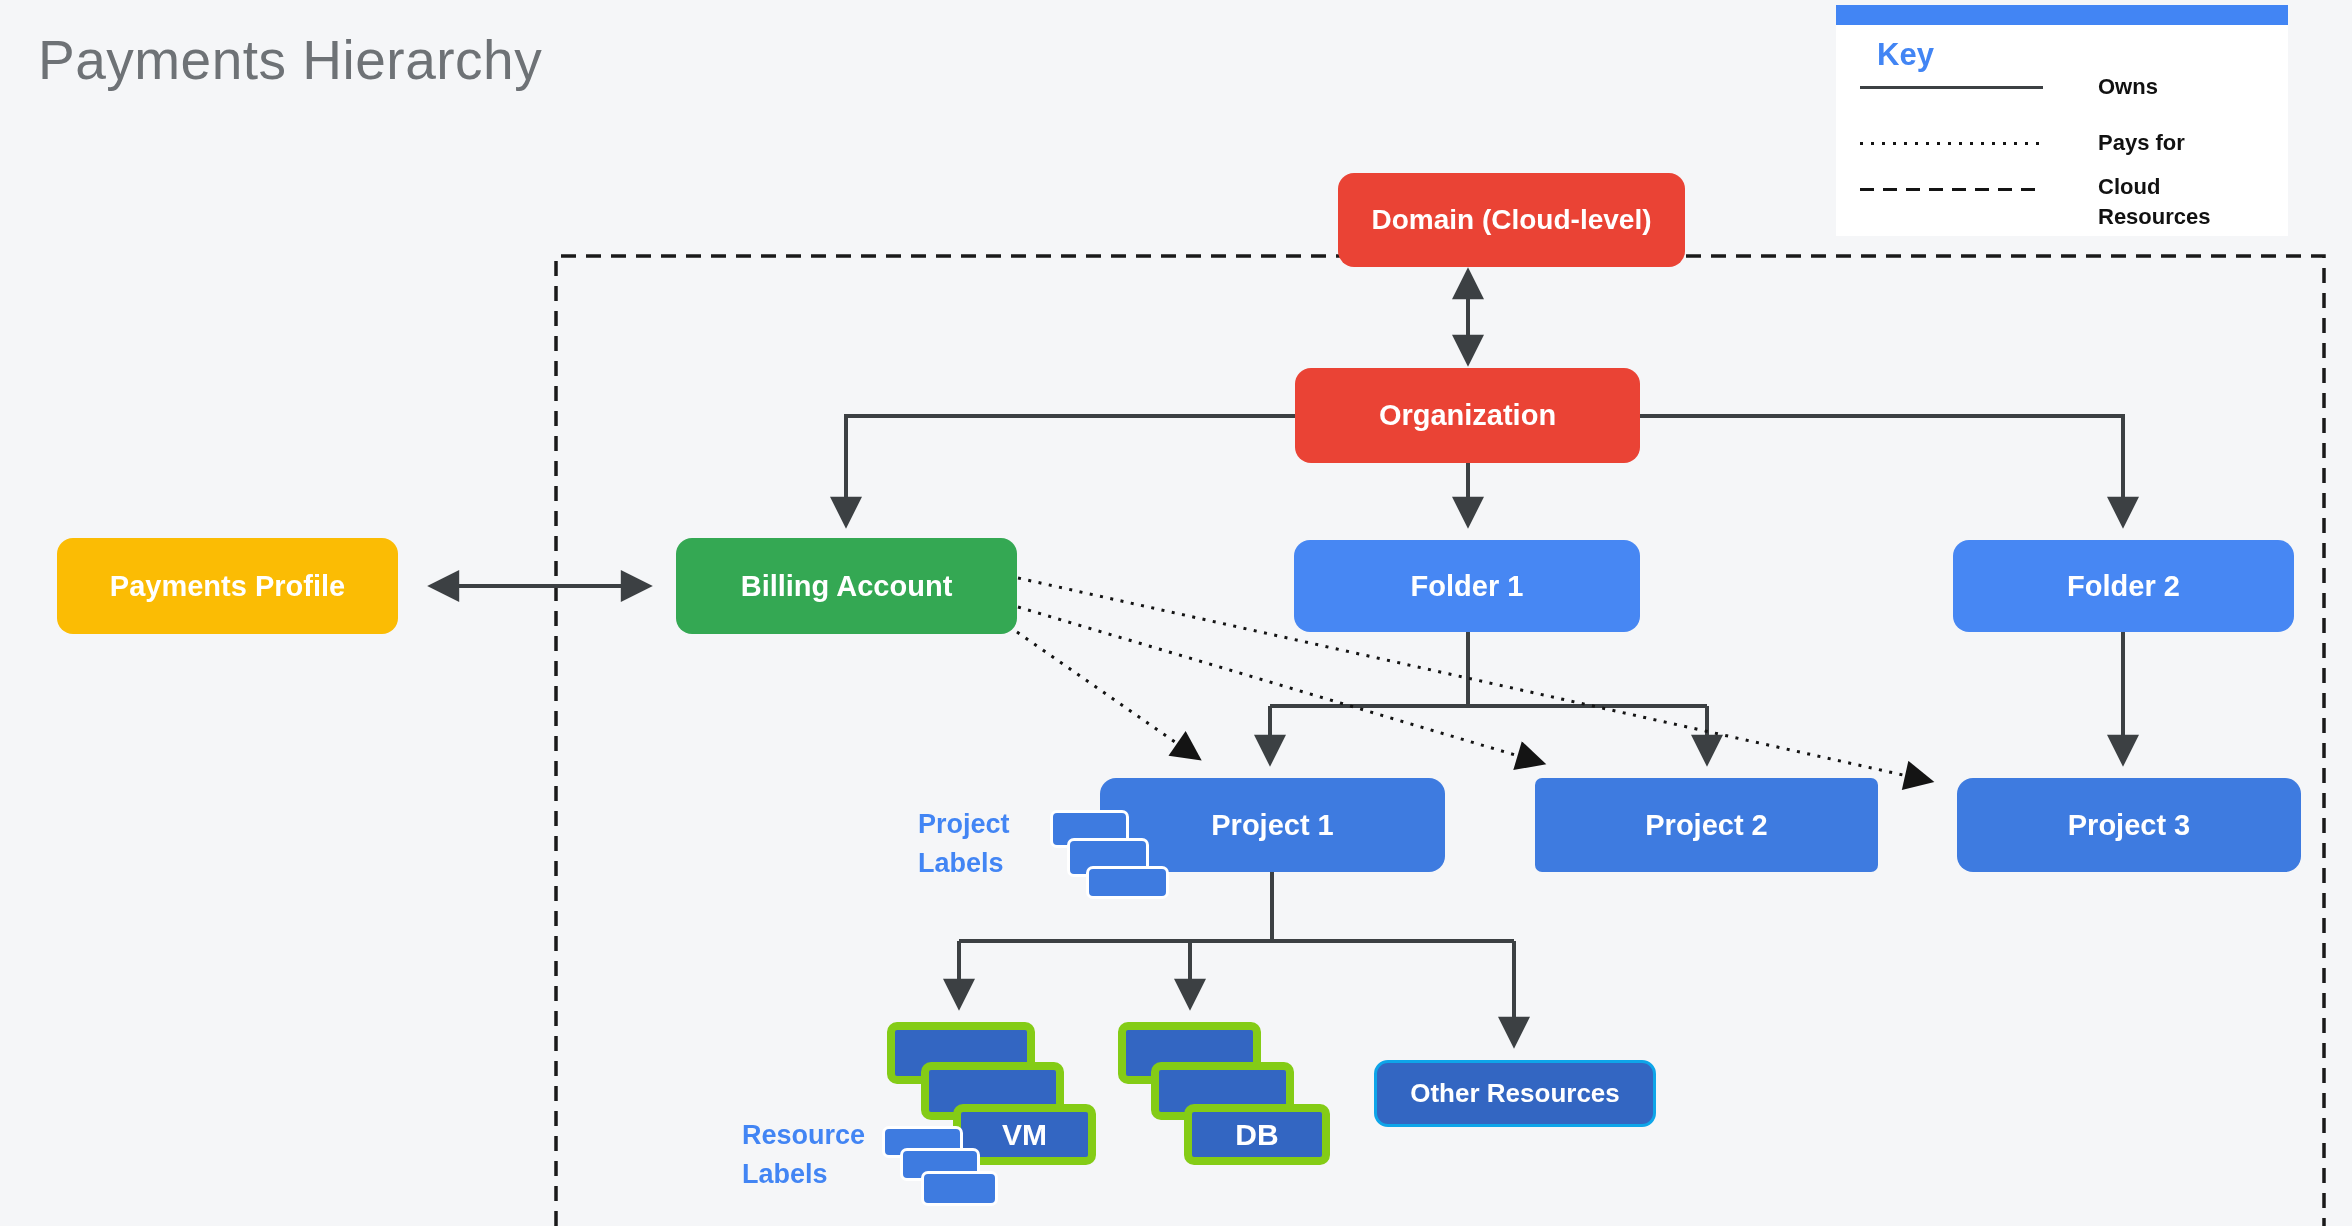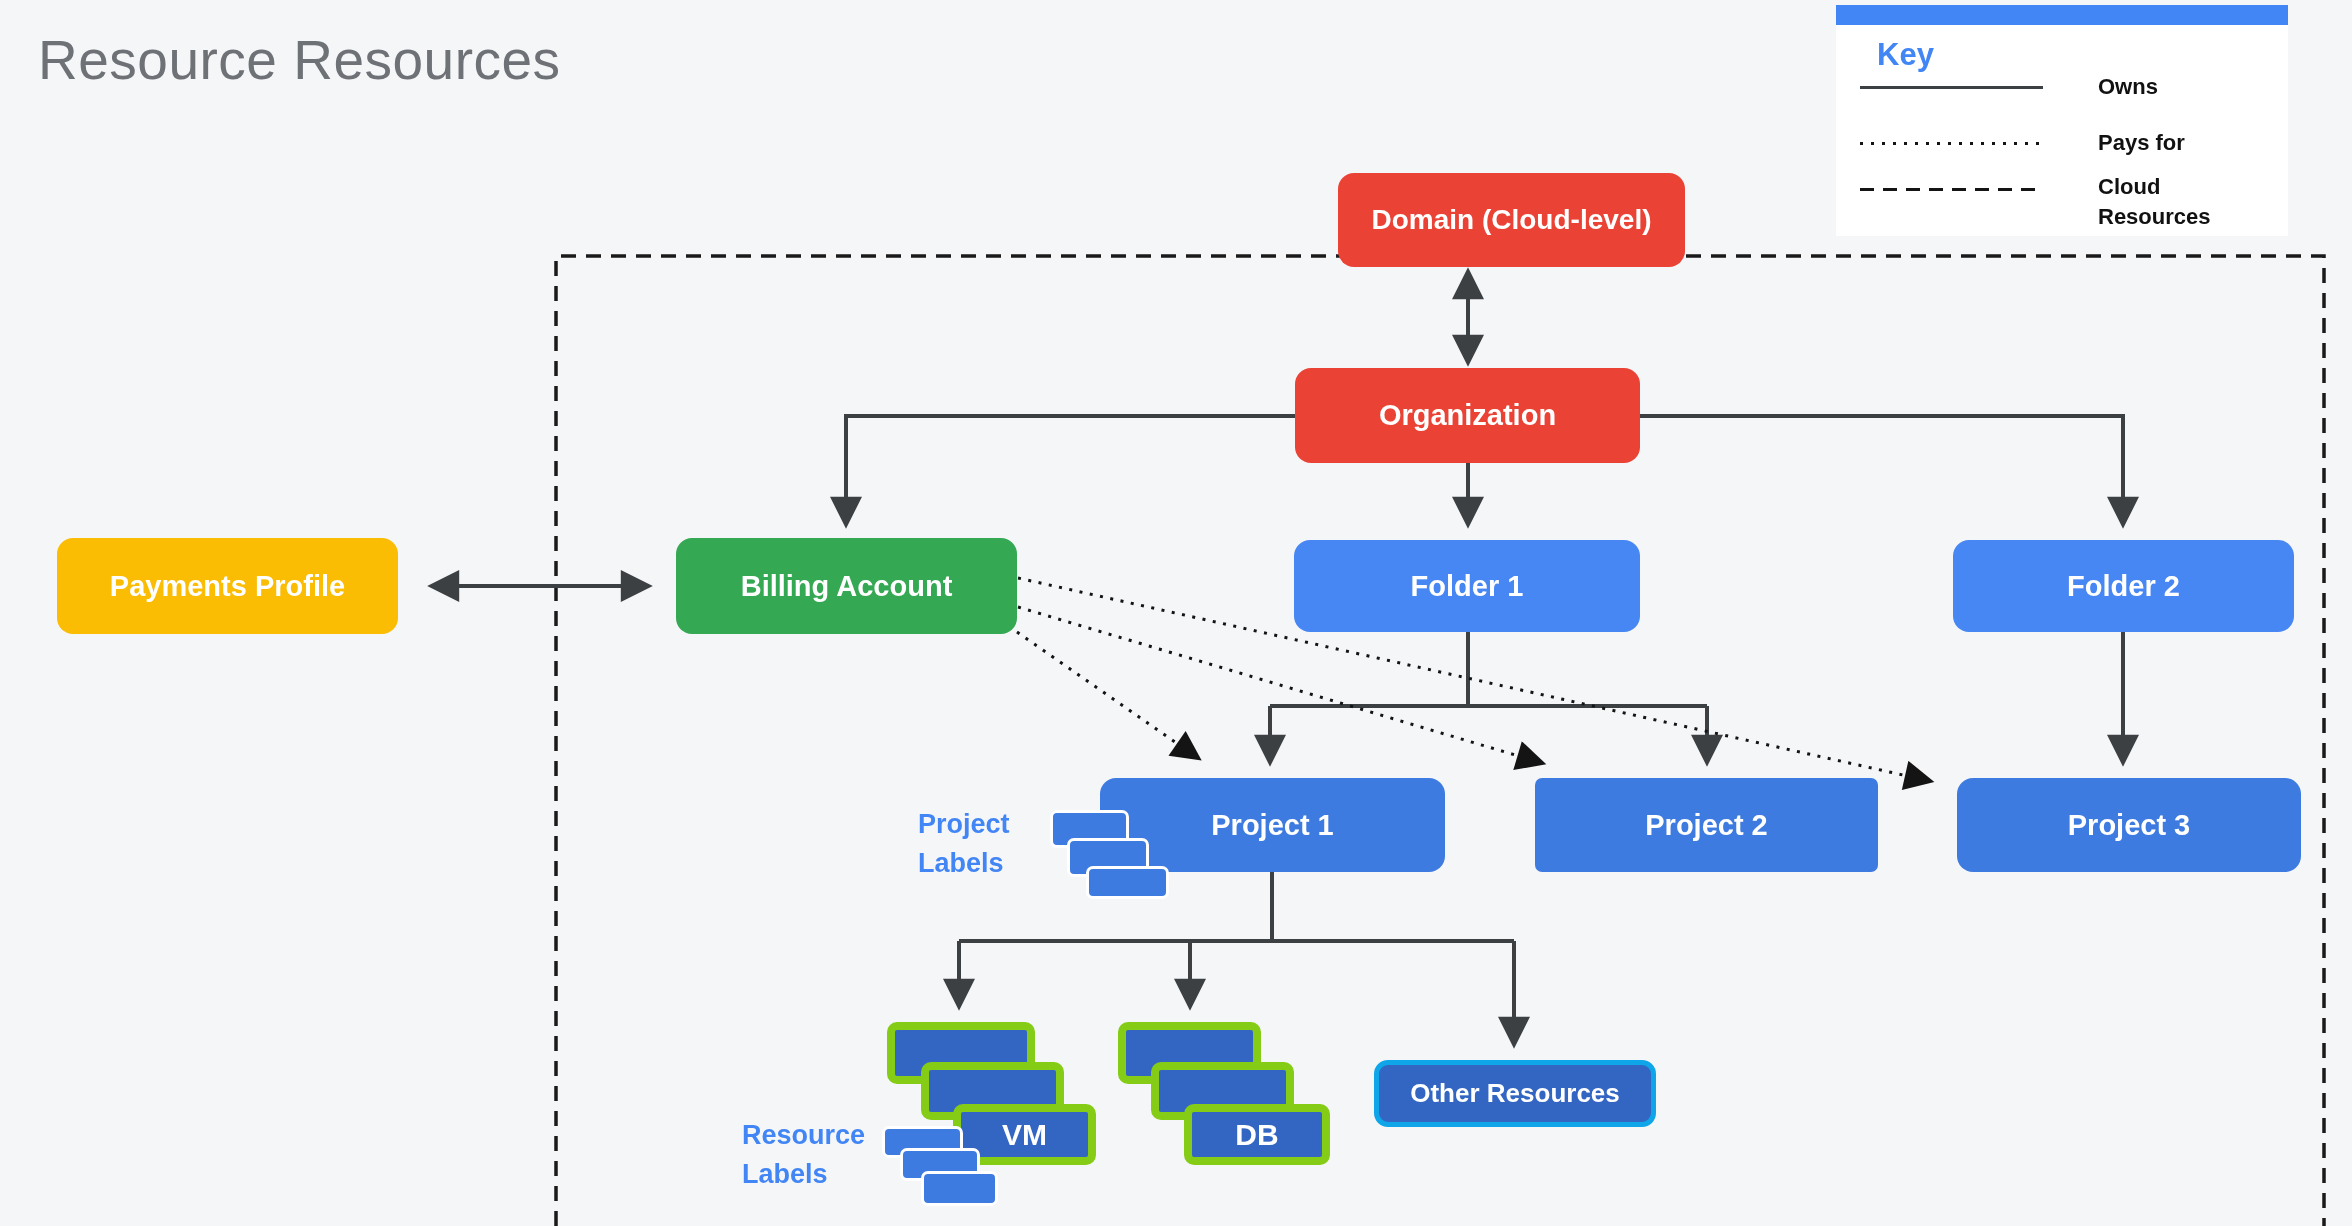--- a/index.html
+++ b/index.html
@@ -19,21 +19,21 @@
   .n-domain{left:1295px;top:173px;width:347px;height:94px;background:var(--red);font-size:28px;margin-left:43px;}
   .n-org{left:1295px;top:368px;width:345px;height:95px;background:var(--red);}
   .n-payments{left:57px;top:538px;width:341px;height:96px;background:var(--yellow);}
   .n-billing{left:676px;top:538px;width:341px;height:96px;background:var(--green);}
   .n-folder1{left:1294px;top:540px;width:346px;height:92px;background:var(--folder);}
   .n-folder2{left:1953px;top:540px;width:341px;height:92px;background:var(--folder);}
   .n-project1{left:1100px;top:778px;width:345px;height:94px;background:var(--project);}
   .n-project2{left:1535px;top:778px;width:343px;height:94px;background:var(--project);border-radius:7px;}
   .n-project3{left:1957px;top:778px;width:344px;height:94px;background:var(--project);}
   .n-other{left:1374px;top:1060px;width:282px;height:67px;background:var(--resource);
-           border:5px solid #0ea5e9;border-radius:14px;font-size:26px;z-index:2;}
+           border:3px solid #0ea5e9;border-radius:14px;font-size:26px;z-index:2;}
   .card{position:absolute;background:var(--resource);border:8px solid #84cc16;border-radius:10px;
         box-sizing:border-box;z-index:2;color:#fff;font-weight:700;font-size:30px;
         display:flex;align-items:center;justify-content:center;}
   .c-vm1{left:887px;top:1022px;width:148px;height:62px;}
   .c-vm2{left:921px;top:1062px;width:143px;height:58px;}
   .c-vm3{left:953px;top:1104px;width:143px;height:61px;z-index:3;}
   .c-db1{left:1118px;top:1022px;width:143px;height:62px;}
   .c-db2{left:1151px;top:1062px;width:143px;height:58px;}
   .c-db3{left:1184px;top:1104px;width:146px;height:61px;z-index:3;}
   .mini{position:absolute;background:var(--project);border:3px solid #fff;border-radius:7px;
@@ -95,21 +95,21 @@
       <path d="M1514,941 L1514,1044" marker-end="url(#ah)"></path>
     </g>
 
     <g stroke="#141414" stroke-width="3" fill="none" stroke-dasharray="3 7.5">
       <path d="M1018,578 L1930,781" marker-end="url(#ahb)"></path>
       <path d="M1018,607 L1542,763" marker-end="url(#ahb)"></path>
       <path d="M1017,632 L1198,758" marker-end="url(#ahb)"></path>
     </g>
   </svg>
 
-  <h1 class="page-title">Resource Resources</h1>
+  <h1 class="page-title">Payments Hierarchy</h1>
 
   <div class="keycard">
     <div class="keybar"></div>
     <p class="keytitle">Key</p>
     <div class="ksample ks-solid"></div>
     <div class="ksample ks-dotted"></div>
     <div class="ksample ks-dashed"></div>
     <div class="klabel kl-1">Owns</div>
     <div class="klabel kl-2">Pays for</div>
     <div class="klabel kl-3">Cloud Resources</div>

